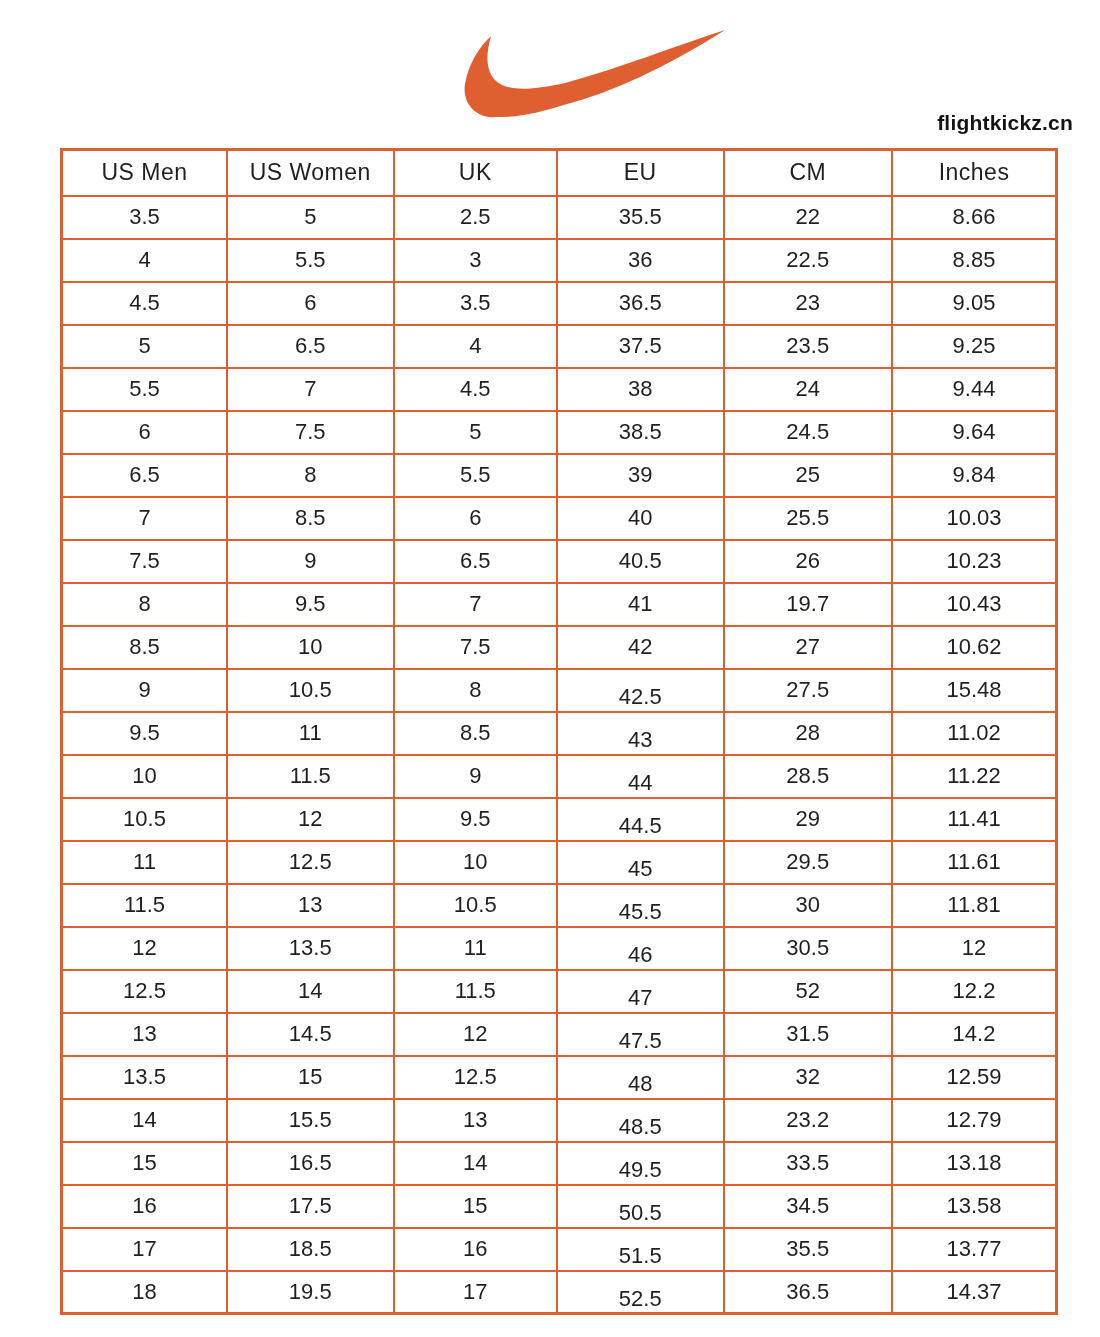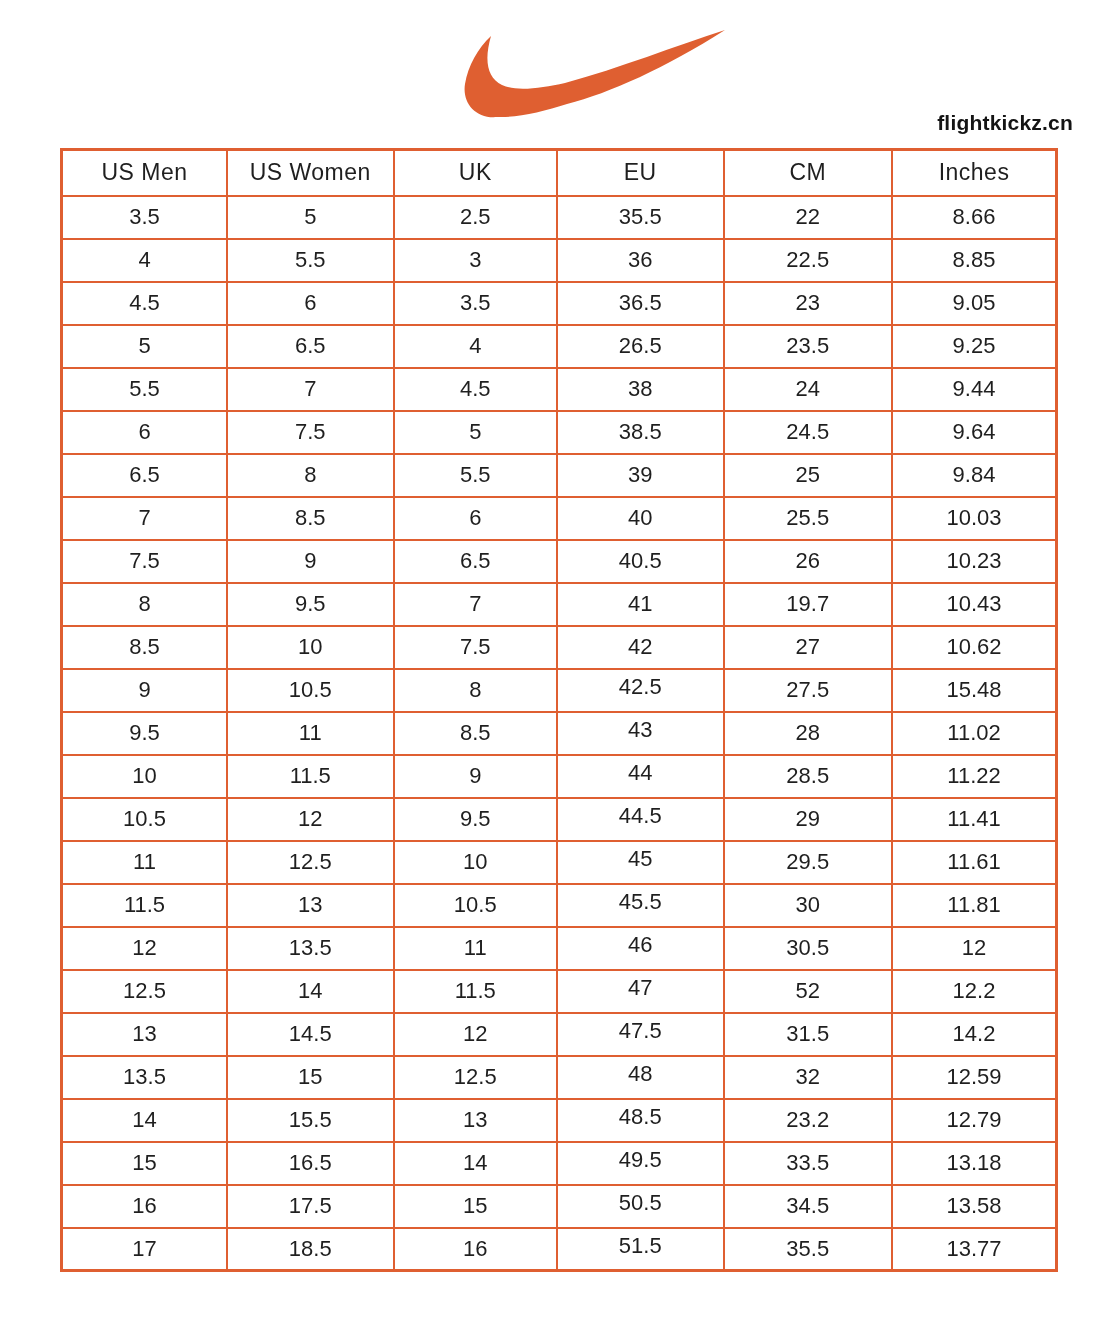--- a/index.html
+++ b/index.html
@@ -51,21 +51,21 @@
     overflow:hidden;white-space:nowrap;
   }
   .size-table th{
     height:46px;font-size:23px;font-weight:400;letter-spacing:0.5px;
   }
   .size-table td{
     height:43px;font-size:22px;font-weight:400;
   }
   .size-table td.raised{
     vertical-align:top;
-    padding-top:6px;
+    padding-top:16px;
     line-height:1.0;
   }
 </style>
 </head>
 <body>
 
 <div class="page">
 
   <div class="logo">
     <svg viewBox="0 0 270 92" xmlns="http://www.w3.org/2000/svg" aria-hidden="true">
@@ -126,21 +126,21 @@
             <td>6</td>
             <td>3.5</td>
             <td>36.5</td>
             <td>23</td>
             <td>9.05</td>
           </tr>
           <tr>
             <td>5</td>
             <td>6.5</td>
             <td>4</td>
-            <td>26.5</td>
+            <td>37.5</td>
             <td>23.5</td>
             <td>9.25</td>
           </tr>
           <tr>
             <td>5.5</td>
             <td>7</td>
             <td>4.5</td>
             <td>38</td>
             <td>24</td>
             <td>9.44</td>
@@ -298,19 +298,27 @@
             <td>13.58</td>
           </tr>
           <tr>
             <td>17</td>
             <td>18.5</td>
             <td>16</td>
             <td class="raised">51.5</td>
             <td>35.5</td>
             <td>13.77</td>
           </tr>
+          <tr>
+            <td>18</td>
+            <td>19.5</td>
+            <td>17</td>
+            <td class="raised">52.5</td>
+            <td>36.5</td>
+            <td>14.37</td>
+          </tr>
         </tbody>
     </table>
 
     <div class="side-bar right"></div>
   </div>
 
 </div>
 
 </body></html>

